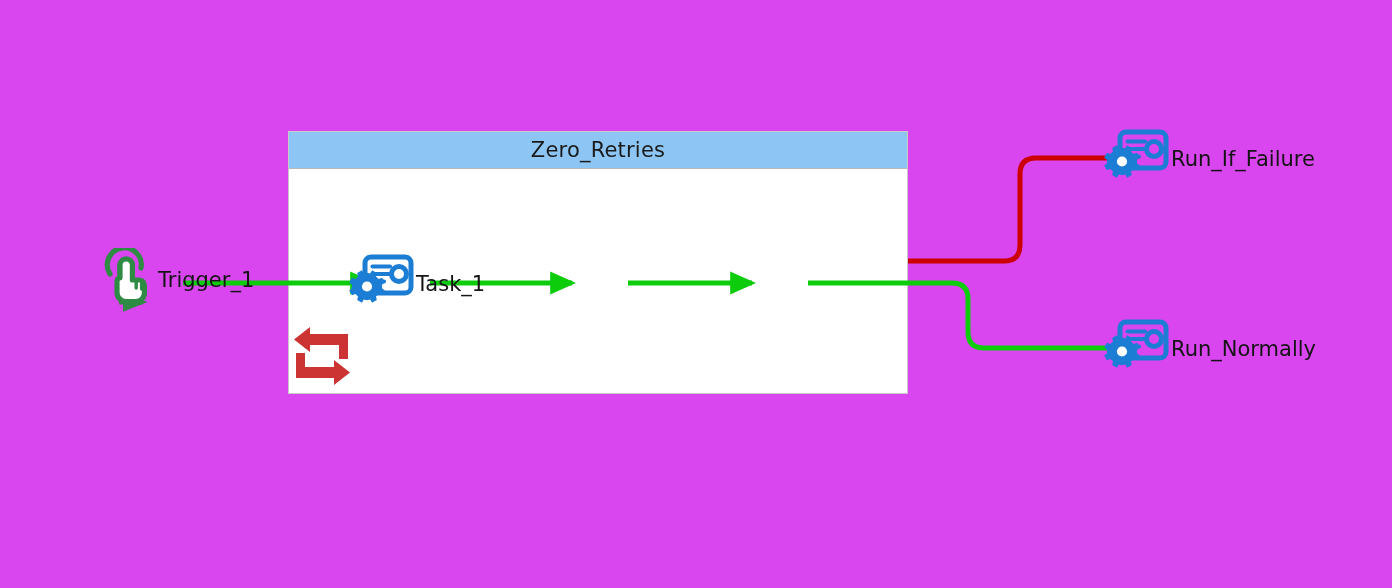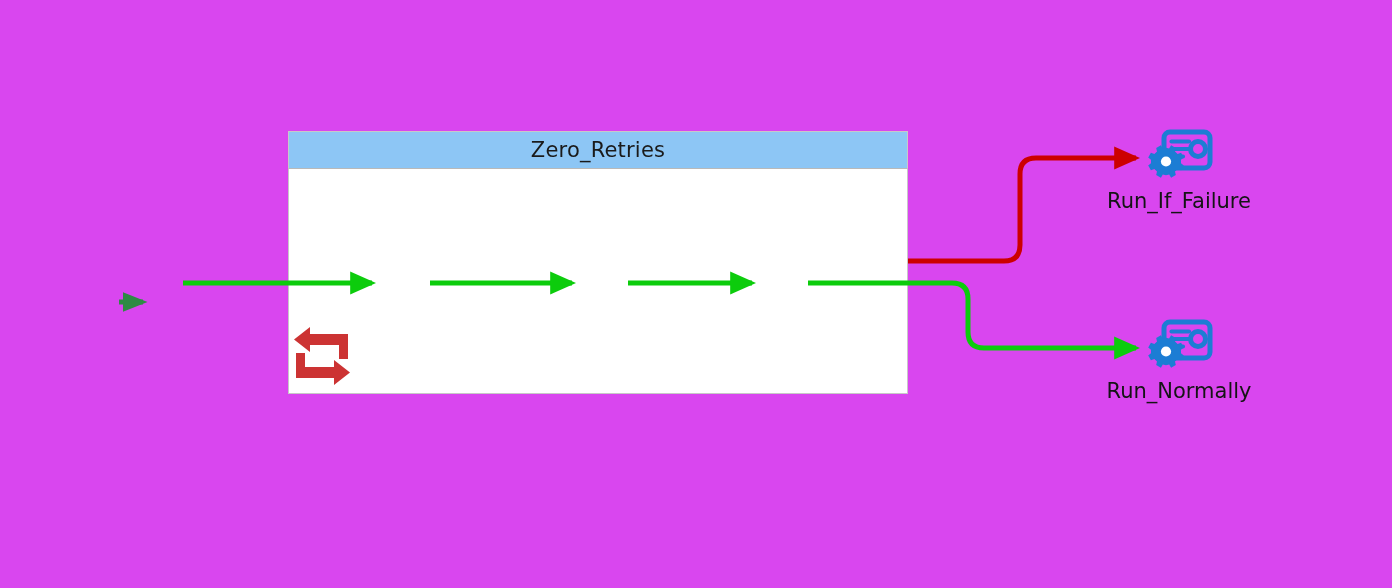--- a/index.html
+++ b/index.html
@@ -45,21 +45,21 @@
   }
   .group-title {
     font-size: 21px;
     color: #1a1a1a;
     letter-spacing: 0.2px;
     font-family: "DejaVu Sans", "Liberation Sans", sans-serif;
   }
   .node {
     position: absolute;
     display: flex;
-    flex-direction: column;
+    flex-direction: row;
     align-items: center;
   }
   .node-icon {
     display: block;
     line-height: 0;
   }
   .node-label {
     margin-top: 3px;
     font-size: 21px;
     color: #141414;
@@ -110,55 +110,99 @@
 
   <div class="retry-icon" style="left:290px; top:325px;">
     <svg width="64" height="62" viewBox="0 0 64 62" xmlns="http://www.w3.org/2000/svg">
 
       <path d="M 20 9 L 20 2 L 4 14.5 L 20 27 L 20 20 L 49 20 L 49 34 L 58 34 L 58 9 Z" fill="#cc3333"></path>
 
       <path d="M 44 53 L 44 60 L 60 47.5 L 44 35 L 44 42 L 15 42 L 15 28 L 6 28 L 6 53 Z" fill="#cc3333"></path>
     </svg>
   </div>
 
-
-
-
-
-  <div class="node" style="left:1099px; top:128px; width:160px;">
+  <div class="node" style="left:96px; top:248px; width:110px;">
+    <span class="node-icon">
+      <svg width="62" height="60" viewBox="0 0 62 60" xmlns="http://www.w3.org/2000/svg">
+
+        <path d="M 14 26 A 17 17 0 1 1 45 20" fill="none" stroke="#2e8b44" stroke-width="5.2" stroke-linecap="round"></path>
+
+        <path d="M 24 17 L 24 41" fill="none" stroke="#2e8b44" stroke-width="5.2" stroke-linecap="round"></path>
+
+        <path d="M 24 30
+                 L 24 17
+                 a 6.2 6.2 0 0 1 12.4 0
+                 L 36.4 32
+                 L 43 32
+                 a 5.4 5.4 0 0 1 5.4 5.4
+                 L 48.4 45
+                 a 8.5 8.5 0 0 1 -8.5 8.5
+                 L 30 53.5
+                 a 9 9 0 0 1 -9 -9
+                 L 21 33
+                 a 3.2 3.2 0 0 1 3 -3 Z" fill="#ffffff" stroke="#2e8b44" stroke-width="5.2" stroke-linejoin="round" stroke-linecap="round"></path>
+
+        <path d="M 40.2 33.5 L 40.2 40 M 45.6 35.5 L 45.6 41" fill="none" stroke="#2e8b44" stroke-width="3.4" stroke-linecap="round"></path>
+      </svg>
+    </span>
+    <span class="node-label">Trigger_1</span>
+  </div>
+
+  <div class="node" style="left:344px; top:253px; width:110px;">
     <span class="node-icon">
       <svg width="72" height="58" viewBox="0 0 72 58" xmlns="http://www.w3.org/2000/svg">
         <rect x="21" y="4" width="46" height="36" rx="6" ry="6" fill="none" stroke="#1c7dd4" stroke-width="5"></rect>
         <path d="M 28.5 13.5 L 46 13.5 M 28.5 21 L 46 21 M 28.5 28.5 L 40 28.5" stroke="#1c7dd4" stroke-width="4.2" stroke-linecap="round"></path>
         <circle cx="55" cy="21" r="7.5" fill="none" stroke="#1c7dd4" stroke-width="5"></circle>
         <g transform="translate(23,33)">
           <path d="M 0 -13.2 L 3.2 -12.6 L 5.1 -15.8 L 9.8 -13.1 L 9 -9.5 L 11.6 -7.1 L 15.1 -8.2
                    L 17.8 -3.5 L 15 -1.2 L 15 2.2 L 17.8 4.5 L 15.1 9.2 L 11.6 8.1 L 9 10.5
                    L 9.8 14.1 L 5.1 16.8 L 3.2 13.6 L 0 14.2 L -3.2 13.6 L -5.1 16.8 L -9.8 14.1
                    L -9 10.5 L -11.6 8.1 L -15.1 9.2 L -17.8 4.5 L -15 2.2 L -15 -1.2 L -17.8 -3.5
                    L -15.1 -8.2 L -11.6 -7.1 L -9 -9.5 L -9.8 -13.1 L -5.1 -15.8 L -3.2 -12.6 Z" fill="#1c7dd4"></path>
           <circle cx="0" cy="0.5" r="5.1" fill="#ffffff"></circle>
         </g>
       </svg>
     </span>
-    <span class="node-label">Run_If_Failure</span>
-  </div>
-
-  <div class="node" style="left:1099px; top:318px; width:160px;justify-content:space-between;">
+    <span class="node-label">Task_1</span>
+  </div>
+
+
+
+  <div class="node" style="left:1099px; top:128px; width:160px;">
     <span class="node-icon">
       <svg width="72" height="58" viewBox="0 0 72 58" xmlns="http://www.w3.org/2000/svg">
         <rect x="21" y="4" width="46" height="36" rx="6" ry="6" fill="none" stroke="#1c7dd4" stroke-width="5"></rect>
         <path d="M 28.5 13.5 L 46 13.5 M 28.5 21 L 46 21 M 28.5 28.5 L 40 28.5" stroke="#1c7dd4" stroke-width="4.2" stroke-linecap="round"></path>
         <circle cx="55" cy="21" r="7.5" fill="none" stroke="#1c7dd4" stroke-width="5"></circle>
         <g transform="translate(23,33)">
           <path d="M 0 -13.2 L 3.2 -12.6 L 5.1 -15.8 L 9.8 -13.1 L 9 -9.5 L 11.6 -7.1 L 15.1 -8.2
                    L 17.8 -3.5 L 15 -1.2 L 15 2.2 L 17.8 4.5 L 15.1 9.2 L 11.6 8.1 L 9 10.5
                    L 9.8 14.1 L 5.1 16.8 L 3.2 13.6 L 0 14.2 L -3.2 13.6 L -5.1 16.8 L -9.8 14.1
                    L -9 10.5 L -11.6 8.1 L -15.1 9.2 L -17.8 4.5 L -15 2.2 L -15 -1.2 L -17.8 -3.5
                    L -15.1 -8.2 L -11.6 -7.1 L -9 -9.5 L -9.8 -13.1 L -5.1 -15.8 L -3.2 -12.6 Z" fill="#1c7dd4"></path>
           <circle cx="0" cy="0.5" r="5.1" fill="#ffffff"></circle>
         </g>
       </svg>
     </span>
+    <span class="node-label">Run_If_Failure</span>
+  </div>
+
+  <div class="node" style="left:1099px; top:318px; width:160px;justify-content:space-between;">
+    <span class="node-icon">
+      <svg width="72" height="58" viewBox="0 0 72 58" xmlns="http://www.w3.org/2000/svg">
+        <rect x="21" y="4" width="46" height="36" rx="6" ry="6" fill="none" stroke="#1c7dd4" stroke-width="5"></rect>
+        <path d="M 28.5 13.5 L 46 13.5 M 28.5 21 L 46 21 M 28.5 28.5 L 40 28.5" stroke="#1c7dd4" stroke-width="4.2" stroke-linecap="round"></path>
+        <circle cx="55" cy="21" r="7.5" fill="none" stroke="#1c7dd4" stroke-width="5"></circle>
+        <g transform="translate(23,33)">
+          <path d="M 0 -13.2 L 3.2 -12.6 L 5.1 -15.8 L 9.8 -13.1 L 9 -9.5 L 11.6 -7.1 L 15.1 -8.2
+                   L 17.8 -3.5 L 15 -1.2 L 15 2.2 L 17.8 4.5 L 15.1 9.2 L 11.6 8.1 L 9 10.5
+                   L 9.8 14.1 L 5.1 16.8 L 3.2 13.6 L 0 14.2 L -3.2 13.6 L -5.1 16.8 L -9.8 14.1
+                   L -9 10.5 L -11.6 8.1 L -15.1 9.2 L -17.8 4.5 L -15 2.2 L -15 -1.2 L -17.8 -3.5
+                   L -15.1 -8.2 L -11.6 -7.1 L -9 -9.5 L -9.8 -13.1 L -5.1 -15.8 L -3.2 -12.6 Z" fill="#1c7dd4"></path>
+          <circle cx="0" cy="0.5" r="5.1" fill="#ffffff"></circle>
+        </g>
+      </svg>
+    </span>
     <span class="node-label">Run_Normally</span>
   </div>
 
 </div>
 
 </body></html>

